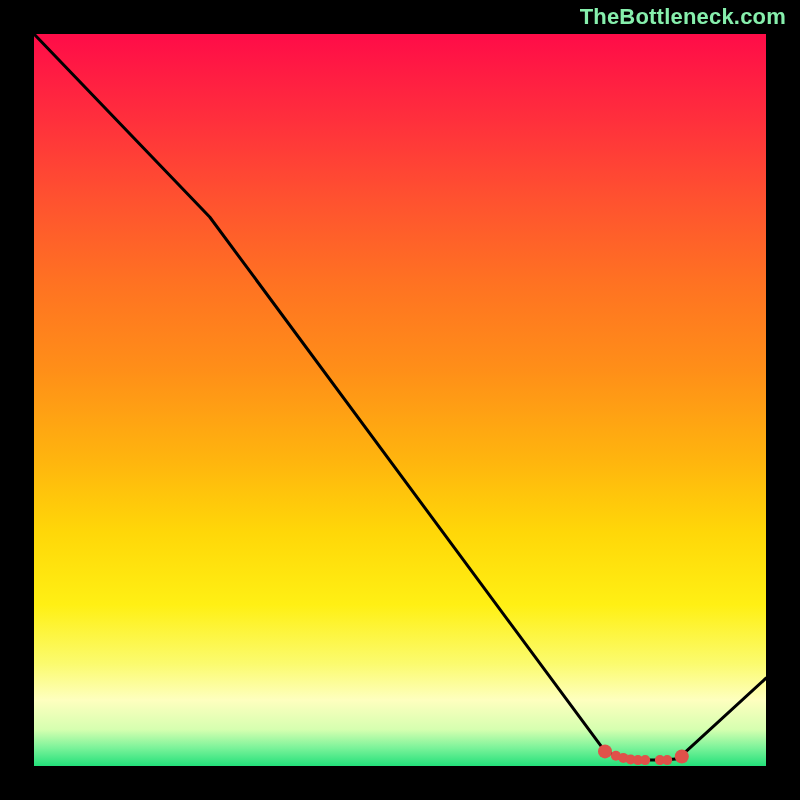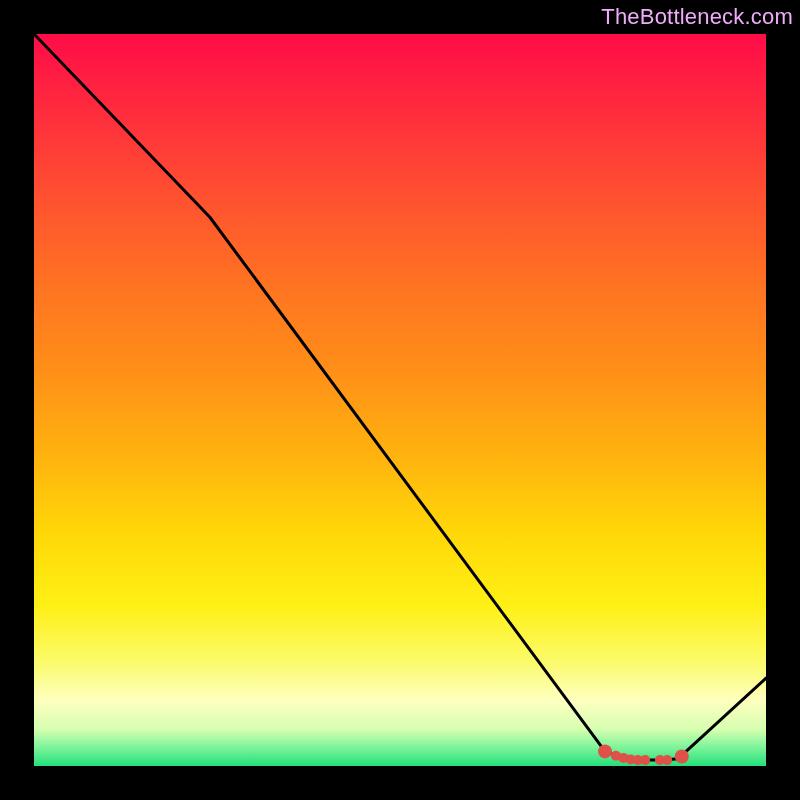--- a/index.html
+++ b/index.html
@@ -13,24 +13,24 @@
   }
   .chart-wrap {
     position: relative;
     width: 800px;
     height: 800px;
     background: #000;
   }
   .attribution {
     position: absolute;
     top: 4px;
-    right: 7px;
-    color: #f0abfc;
+    right: 14px;
+    color: #86efac;
     font-size: 22px;
-    font-weight: 400;
+    font-weight: 700;
     letter-spacing: 0.2px;
   }
   .plot-area {
     position: absolute;
     left: 34px;
     top: 34px;
     width: 732px;
     height: 732px;
     
     background: linear-gradient(

